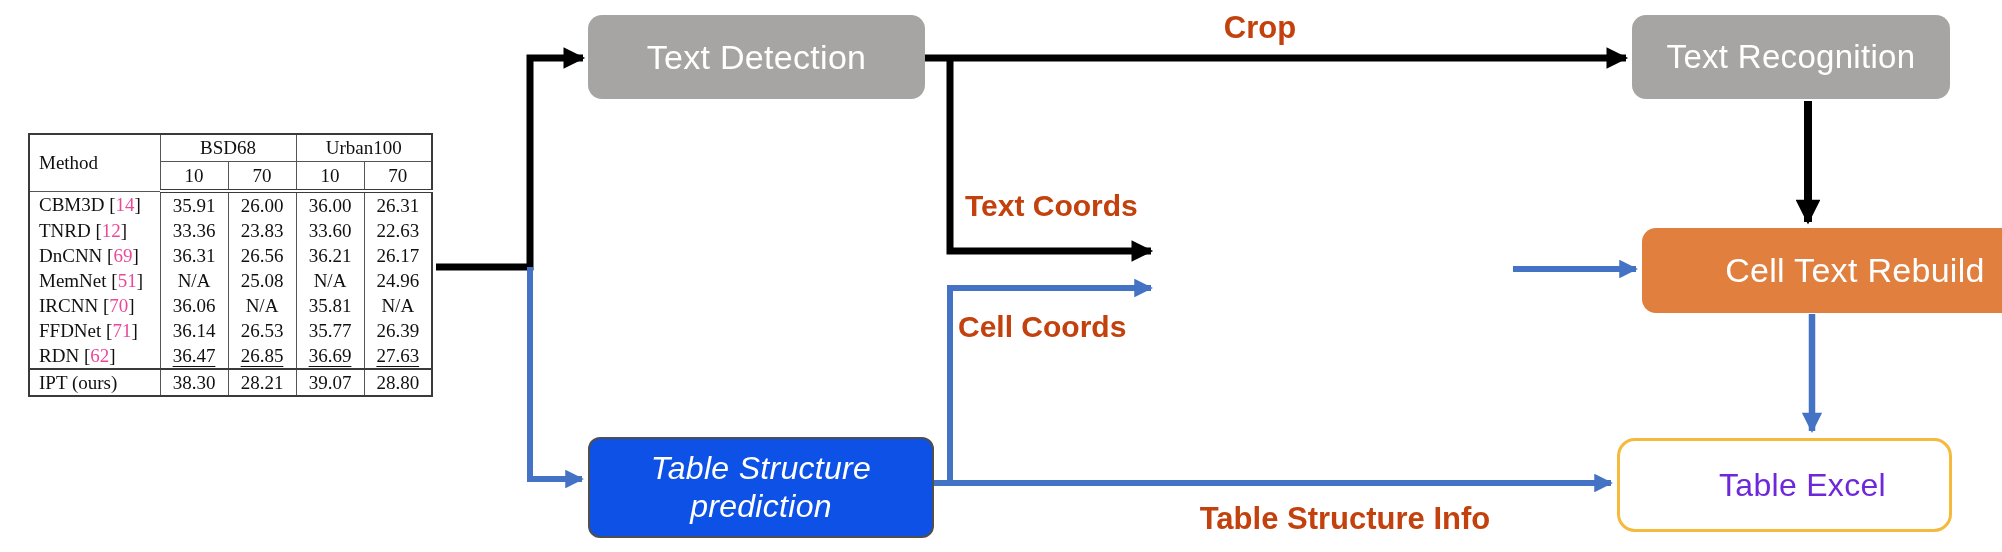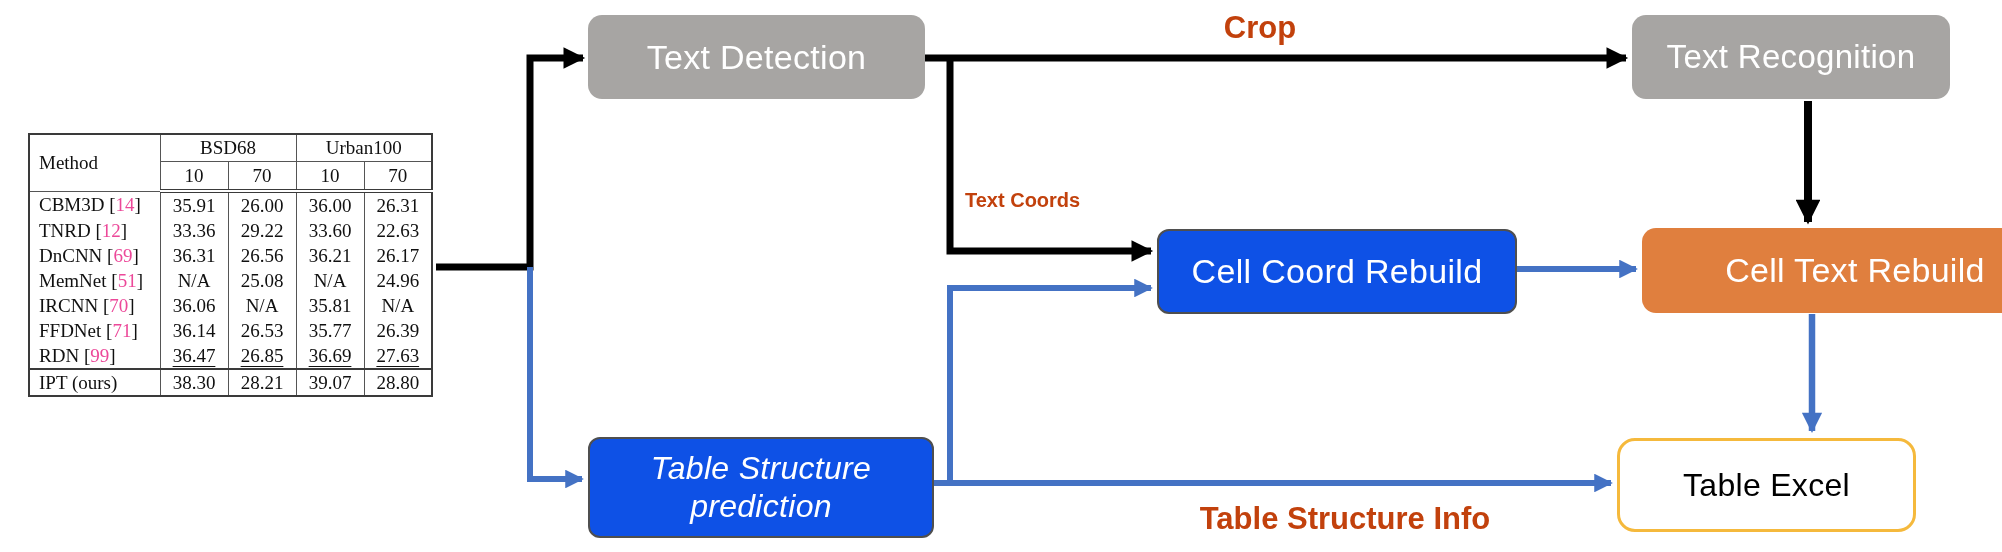--- a/index.html
+++ b/index.html
@@ -9,34 +9,34 @@
   
   .wires { position:absolute; left:0; top:0; width:2002px; height:552px; }
 
   
   .node { position:absolute; display:flex; align-items:center; justify-content:center;
           color:#fff; text-align:center; letter-spacing:0.3px; }
   .node-gray   { background:#a7a5a3; border-radius:14px; font-size:34px; }
   .node-blue   { background:#0e51e6; border:2px solid #4f4f4f; }
   .node-orange { background:#e07f3e; border-radius:14px; font-size:34px; }
   .node-excel  { background:#ffffff; border:3px solid #f5b93c; border-radius:18px;
-                 color:#000000; font-size:32px; }
+                 color:#6d28d9; font-size:32px;padding-left:36px; }
 
   #n-text-detection   { left:588px;  top:15px;  width:337px; height:84px; }
   #n-text-recognition { left:1632px; top:15px;  width:318px; height:84px; font-size:33px; }
   #n-cell-coord       { left:1157px; top:229px; width:356px; height:81px; border-radius:12px; font-size:34px; }
   #n-cell-text        { left:1642px; top:228px; width:330px; height:85px;padding-left:48px; }
   #n-table-structure  { left:588px;  top:437px; width:342px; height:97px; border-radius:12px;
                         font-size:32px; line-height:1.16;font-style:italic; }
   #n-table-excel      { left:1617px; top:438px; width:293px; height:88px; }
 
   
   .edge-label { position:absolute; color:#c2410c; font-weight:600; white-space:nowrap; }
   #lbl-crop        { left:1150px; top:10px;  width:220px; text-align:center; font-size:31px; }
-  #lbl-text-coords { left:965px;  top:189px; font-size:20px; }
+  #lbl-text-coords { left:965px;  top:189px; font-size:30px; }
   #lbl-cell-coords { left:958px;  top:310px; font-size:30px; }
   #lbl-tsi         { left:1160px; top:501px; width:370px; text-align:center; font-size:31px; }
 
   
   .tbl-wrap { position:absolute; left:28px; top:133px; }
   table.dtable { border-collapse:collapse; background:#fff; border:2px solid #3a3a3a;
                  font-family:"Liberation Serif","DejaVu Serif",serif; font-size:19px; color:#101010;
                  table-layout:fixed; }
   .dtable th, .dtable td { border-left:1px solid #555; border-right:1px solid #555;
                  border-top:none; border-bottom:none;
@@ -102,21 +102,21 @@
         <tr>
           <td class="m"><span>CBM3D</span> [<span class="ref">14</span>]</td>
           <td class="v">35.91</td>
           <td class="v">26.00</td>
           <td class="v">36.00</td>
           <td class="v">26.31</td>
         </tr>
         <tr>
           <td class="m"><span>TNRD</span> [<span class="ref">12</span>]</td>
           <td class="v">33.36</td>
-          <td class="v">29.22</td>
+          <td class="v">23.83</td>
           <td class="v">33.60</td>
           <td class="v">22.63</td>
         </tr>
         <tr>
           <td class="m"><span>DnCNN</span> [<span class="ref">69</span>]</td>
           <td class="v">36.31</td>
           <td class="v">26.56</td>
           <td class="v">36.21</td>
           <td class="v">26.17</td>
         </tr>
@@ -135,41 +135,41 @@
           <td class="v">N/A</td>
         </tr>
         <tr>
           <td class="m"><span>FFDNet</span> [<span class="ref">71</span>]</td>
           <td class="v">36.14</td>
           <td class="v">26.53</td>
           <td class="v">35.77</td>
           <td class="v">26.39</td>
         </tr>
         <tr class="r-underline">
-          <td class="m"><span>RDN</span> [<span class="ref">99</span>]</td>
+          <td class="m"><span>RDN</span> [<span class="ref">62</span>]</td>
           <td class="v">36.47</td>
           <td class="v">26.85</td>
           <td class="v">36.69</td>
           <td class="v">27.63</td>
         </tr>
         <tr class="r-bold">
           <td class="m"><span>IPT (ours)</span></td>
           <td class="v">38.30</td>
           <td class="v">28.21</td>
           <td class="v">39.07</td>
           <td class="v">28.80</td>
         </tr>
       </tbody>
     </table>
   </div>
 
   <div id="n-text-detection" class="node node-gray">Text Detection</div>
   <div id="n-text-recognition" class="node node-gray">Text Recognition</div>
-  <div id="n-cell-coord" class="node node-blue">Cell Coord Rebuild</div>
   <div id="n-cell-text" class="node node-orange">Cell Text Rebuild</div>
   <div id="n-table-structure" class="node node-blue">Table Structure prediction</div>
   <div id="n-table-excel" class="node node-excel">Table Excel</div>
 
   <div id="lbl-crop" class="edge-label">Crop</div>
   <div id="lbl-text-coords" class="edge-label">Text Coords</div>
+  <div id="lbl-cell-coords" class="edge-label">Cell Coords</div>
   <div id="lbl-tsi" class="edge-label">Table Structure Info</div>
 
 </div>
 
 </body></html>

